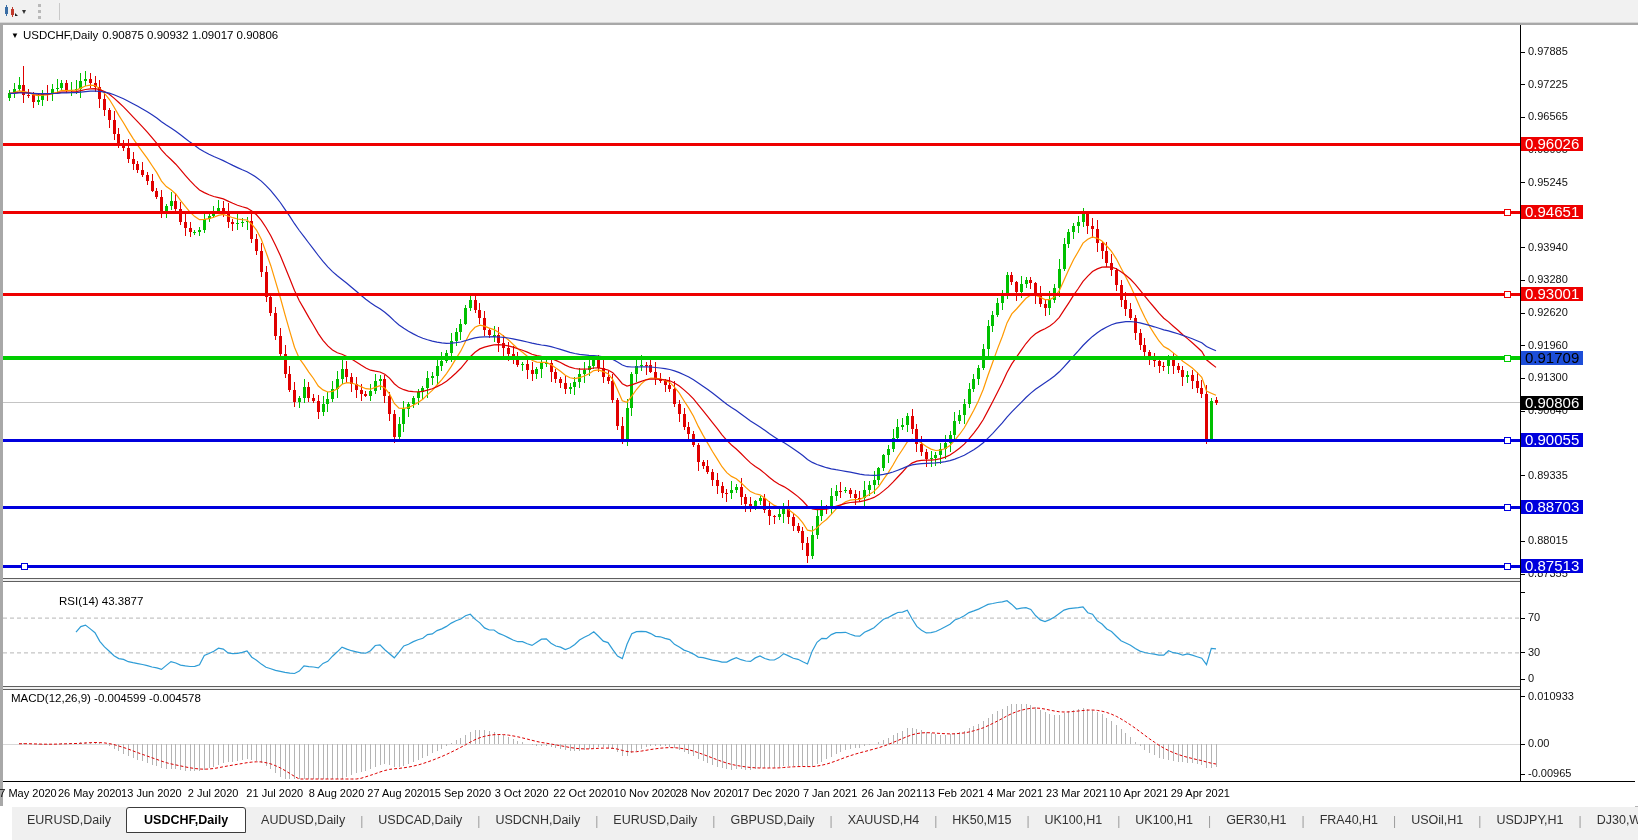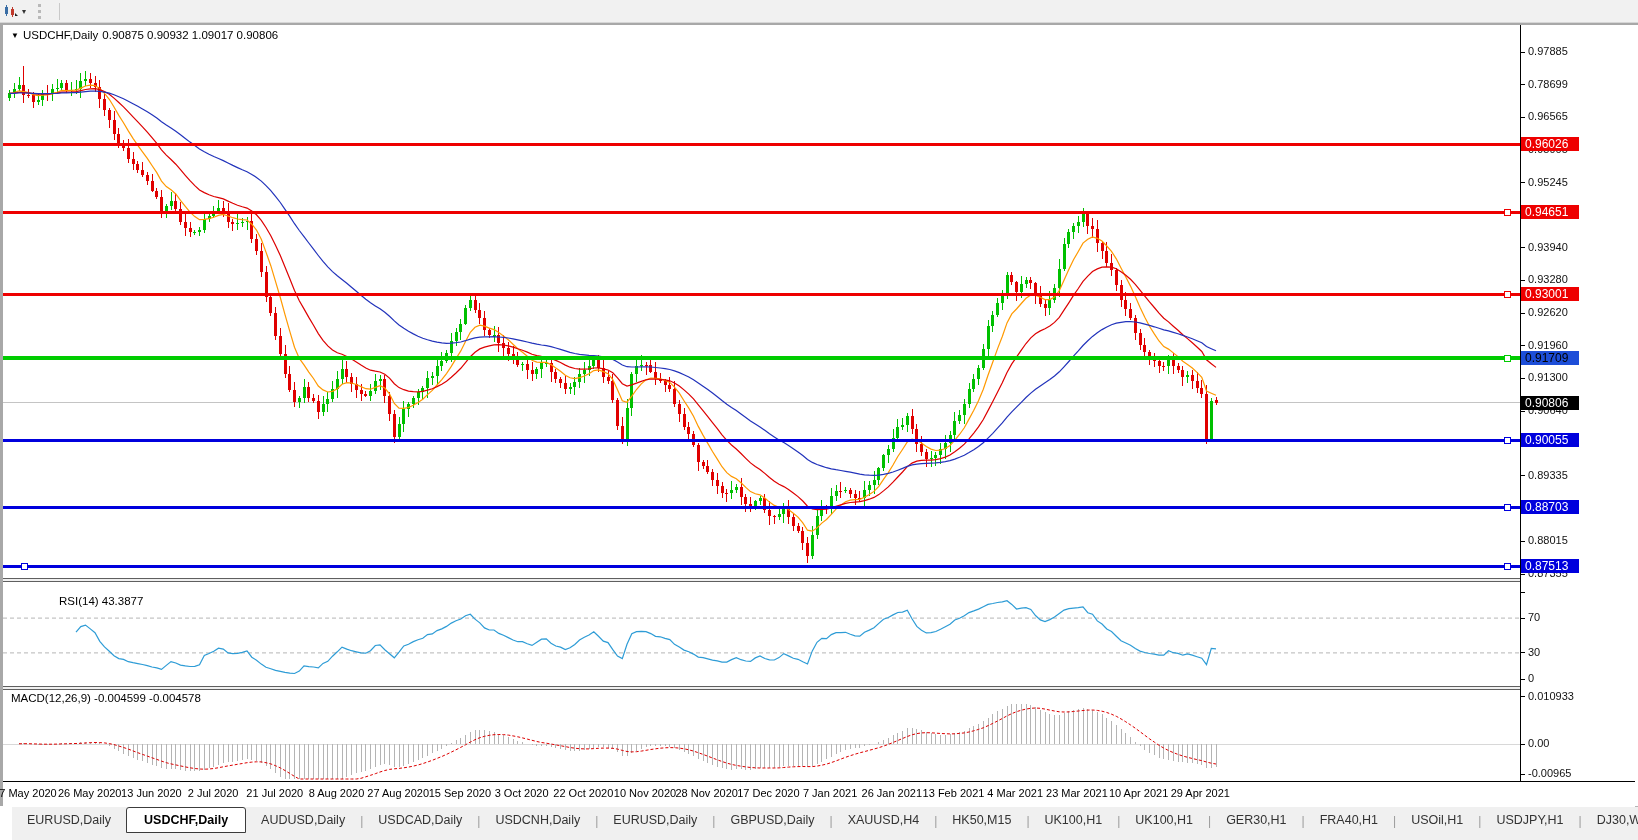--- a/index.html
+++ b/index.html
@@ -33,21 +33,21 @@
        border-top:1px solid #5f5f5f;border-bottom:1px solid #5f5f5f;z-index:5;}
   #sep1{top:553px;}
   #sep2{top:661px;}
   .date-axis{position:absolute;left:0;top:756px;width:1632px;height:25px;background:#fff;
              border-top:1px solid #000;z-index:4;}
   .datelab{position:absolute;top:5px;transform:translateX(-50%);font-size:11px;color:#000;white-space:nowrap;}
   .price-axis{position:absolute;left:1517px;top:0;width:115px;height:756px;border-left:1px solid #000;
               background:#fff;z-index:5;box-sizing:border-box;}
   .tick{position:absolute;left:7px;font-size:11px;color:#111;white-space:nowrap;}
   .tickdash{position:absolute;left:0;width:4px;height:1px;background:#000;}
-  .lvl{position:absolute;left:0;min-width:50px;padding:1px 4px 1px 4px;font-size:12px;line-height:12px;
+  .lvl{position:absolute;left:0;min-width:50px;padding:1px 4px 1px 4px;font-size:15px;line-height:12px;
        z-index:7;white-space:nowrap;}
   
   .tab-bar{position:absolute;left:12px;top:806px;width:1638px;height:34px;background:#f0f0f0;
            border-top:1px solid #b3b3b3;display:flex;align-items:flex-start;box-sizing:border-box;padding-top:3px;}
   .tab{font-size:12.5px;color:#333;padding:3px 15px 4px 15px;white-space:nowrap;cursor:default;}
   .tab.active{background:#fff;border:1px solid #3c3c3c;border-radius:3px 3px 0 0;font-weight:700;
               color:#000;margin-top:-3px;padding:5px 17px 5px 17px;}
   .tsep{color:#9a9a9a;font-size:12px;padding-top:4px;}
 </style>
 </head>
@@ -896,21 +896,21 @@
       <div class="datelab" style="left: 950.5px;">13 Feb 2021</div>
       <div class="datelab" style="left: 1012.2px;">4 Mar 2021</div>
       <div class="datelab" style="left: 1073.9px;">23 Mar 2021</div>
       <div class="datelab" style="left: 1135.6px;">10 Apr 2021</div>
       <div class="datelab" style="left: 1197.3px;">29 Apr 2021</div>
     </div>
   <div class="price-axis" id="price-axis">
       <div class="tickdash" style="top: 26.5176px;"></div>
       <div class="tick" style="top: 20.0176px;">0.97885</div>
       <div class="tickdash" style="top: 59.2363px;"></div>
-      <div class="tick" style="top: 52.7363px;">0.78699</div>
+      <div class="tick" style="top: 52.7363px;">0.97225</div>
       <div class="tickdash" style="top: 91.9549px;"></div>
       <div class="tick" style="top: 85.4549px;">0.96565</div>
       <div class="tickdash" style="top: 124.674px;"></div>
       <div class="tick" style="top: 118.174px;">0.95905</div>
       <div class="tickdash" style="top: 157.392px;"></div>
       <div class="tick" style="top: 150.892px;">0.95245</div>
       <div class="tickdash" style="top: 190.111px;"></div>
       <div class="tick" style="top: 183.611px;">0.94585</div>
       <div class="tickdash" style="top: 222.086px;"></div>
       <div class="tick" style="top: 215.586px;">0.93940</div>

